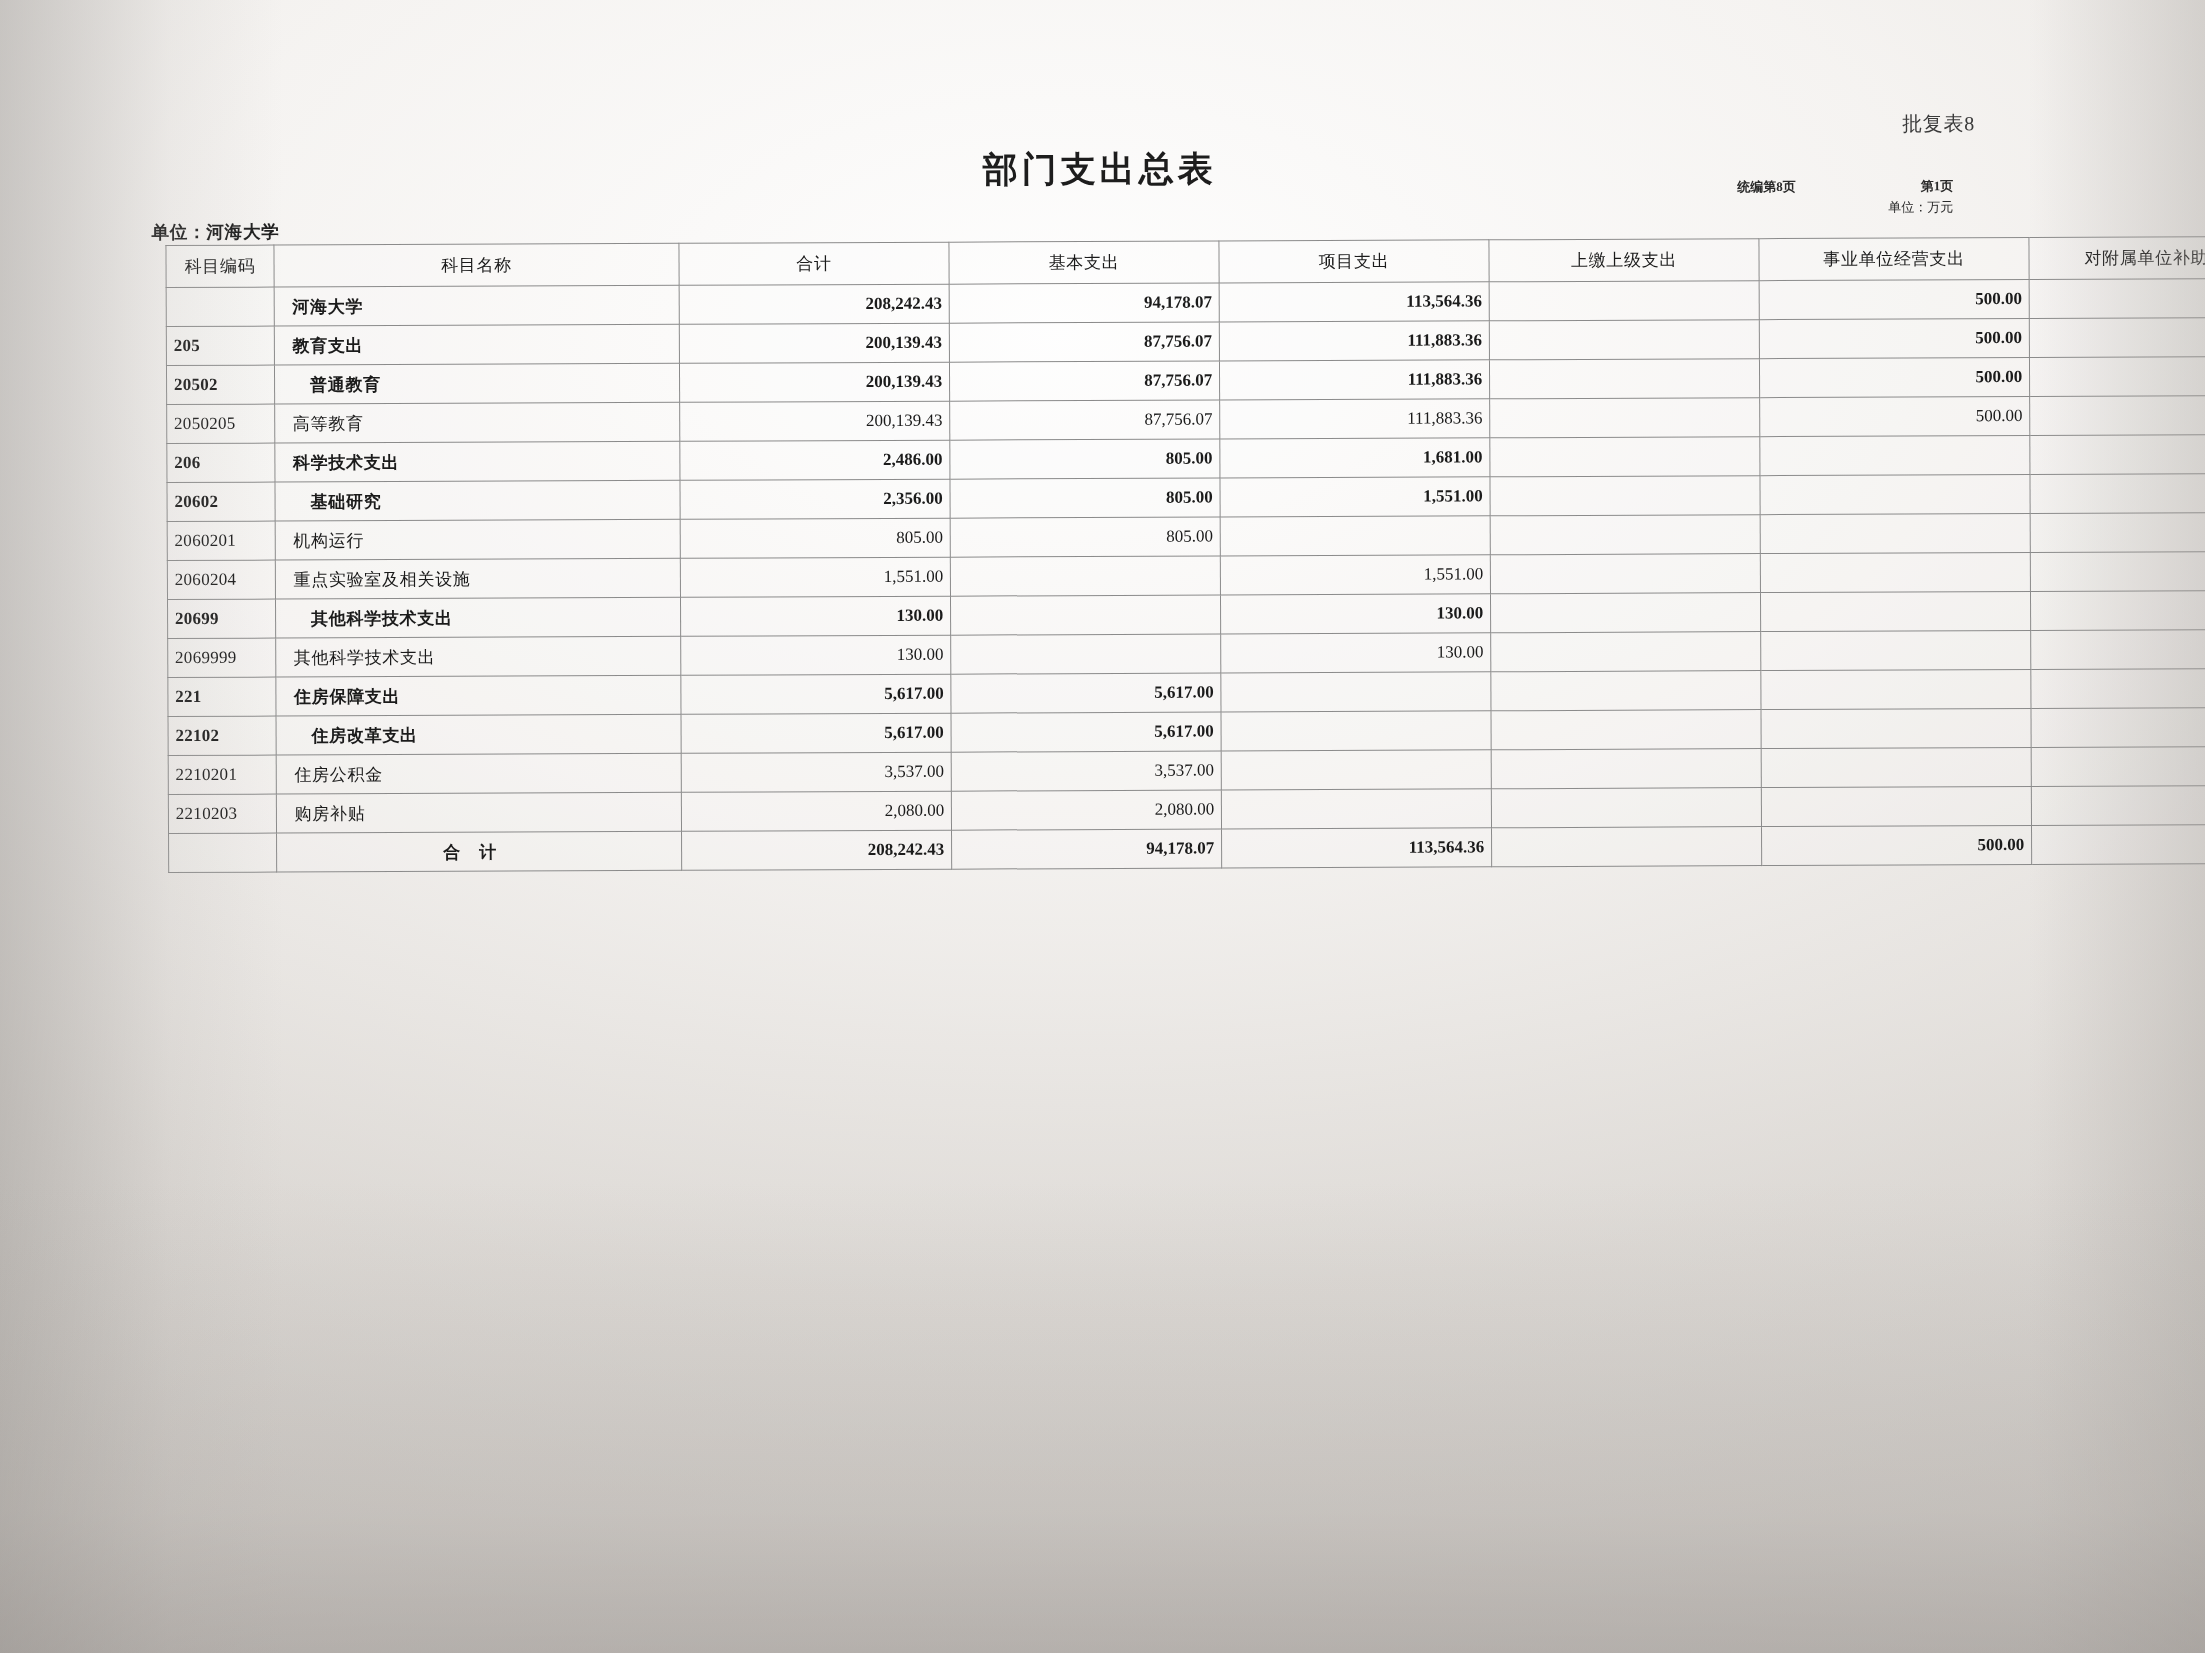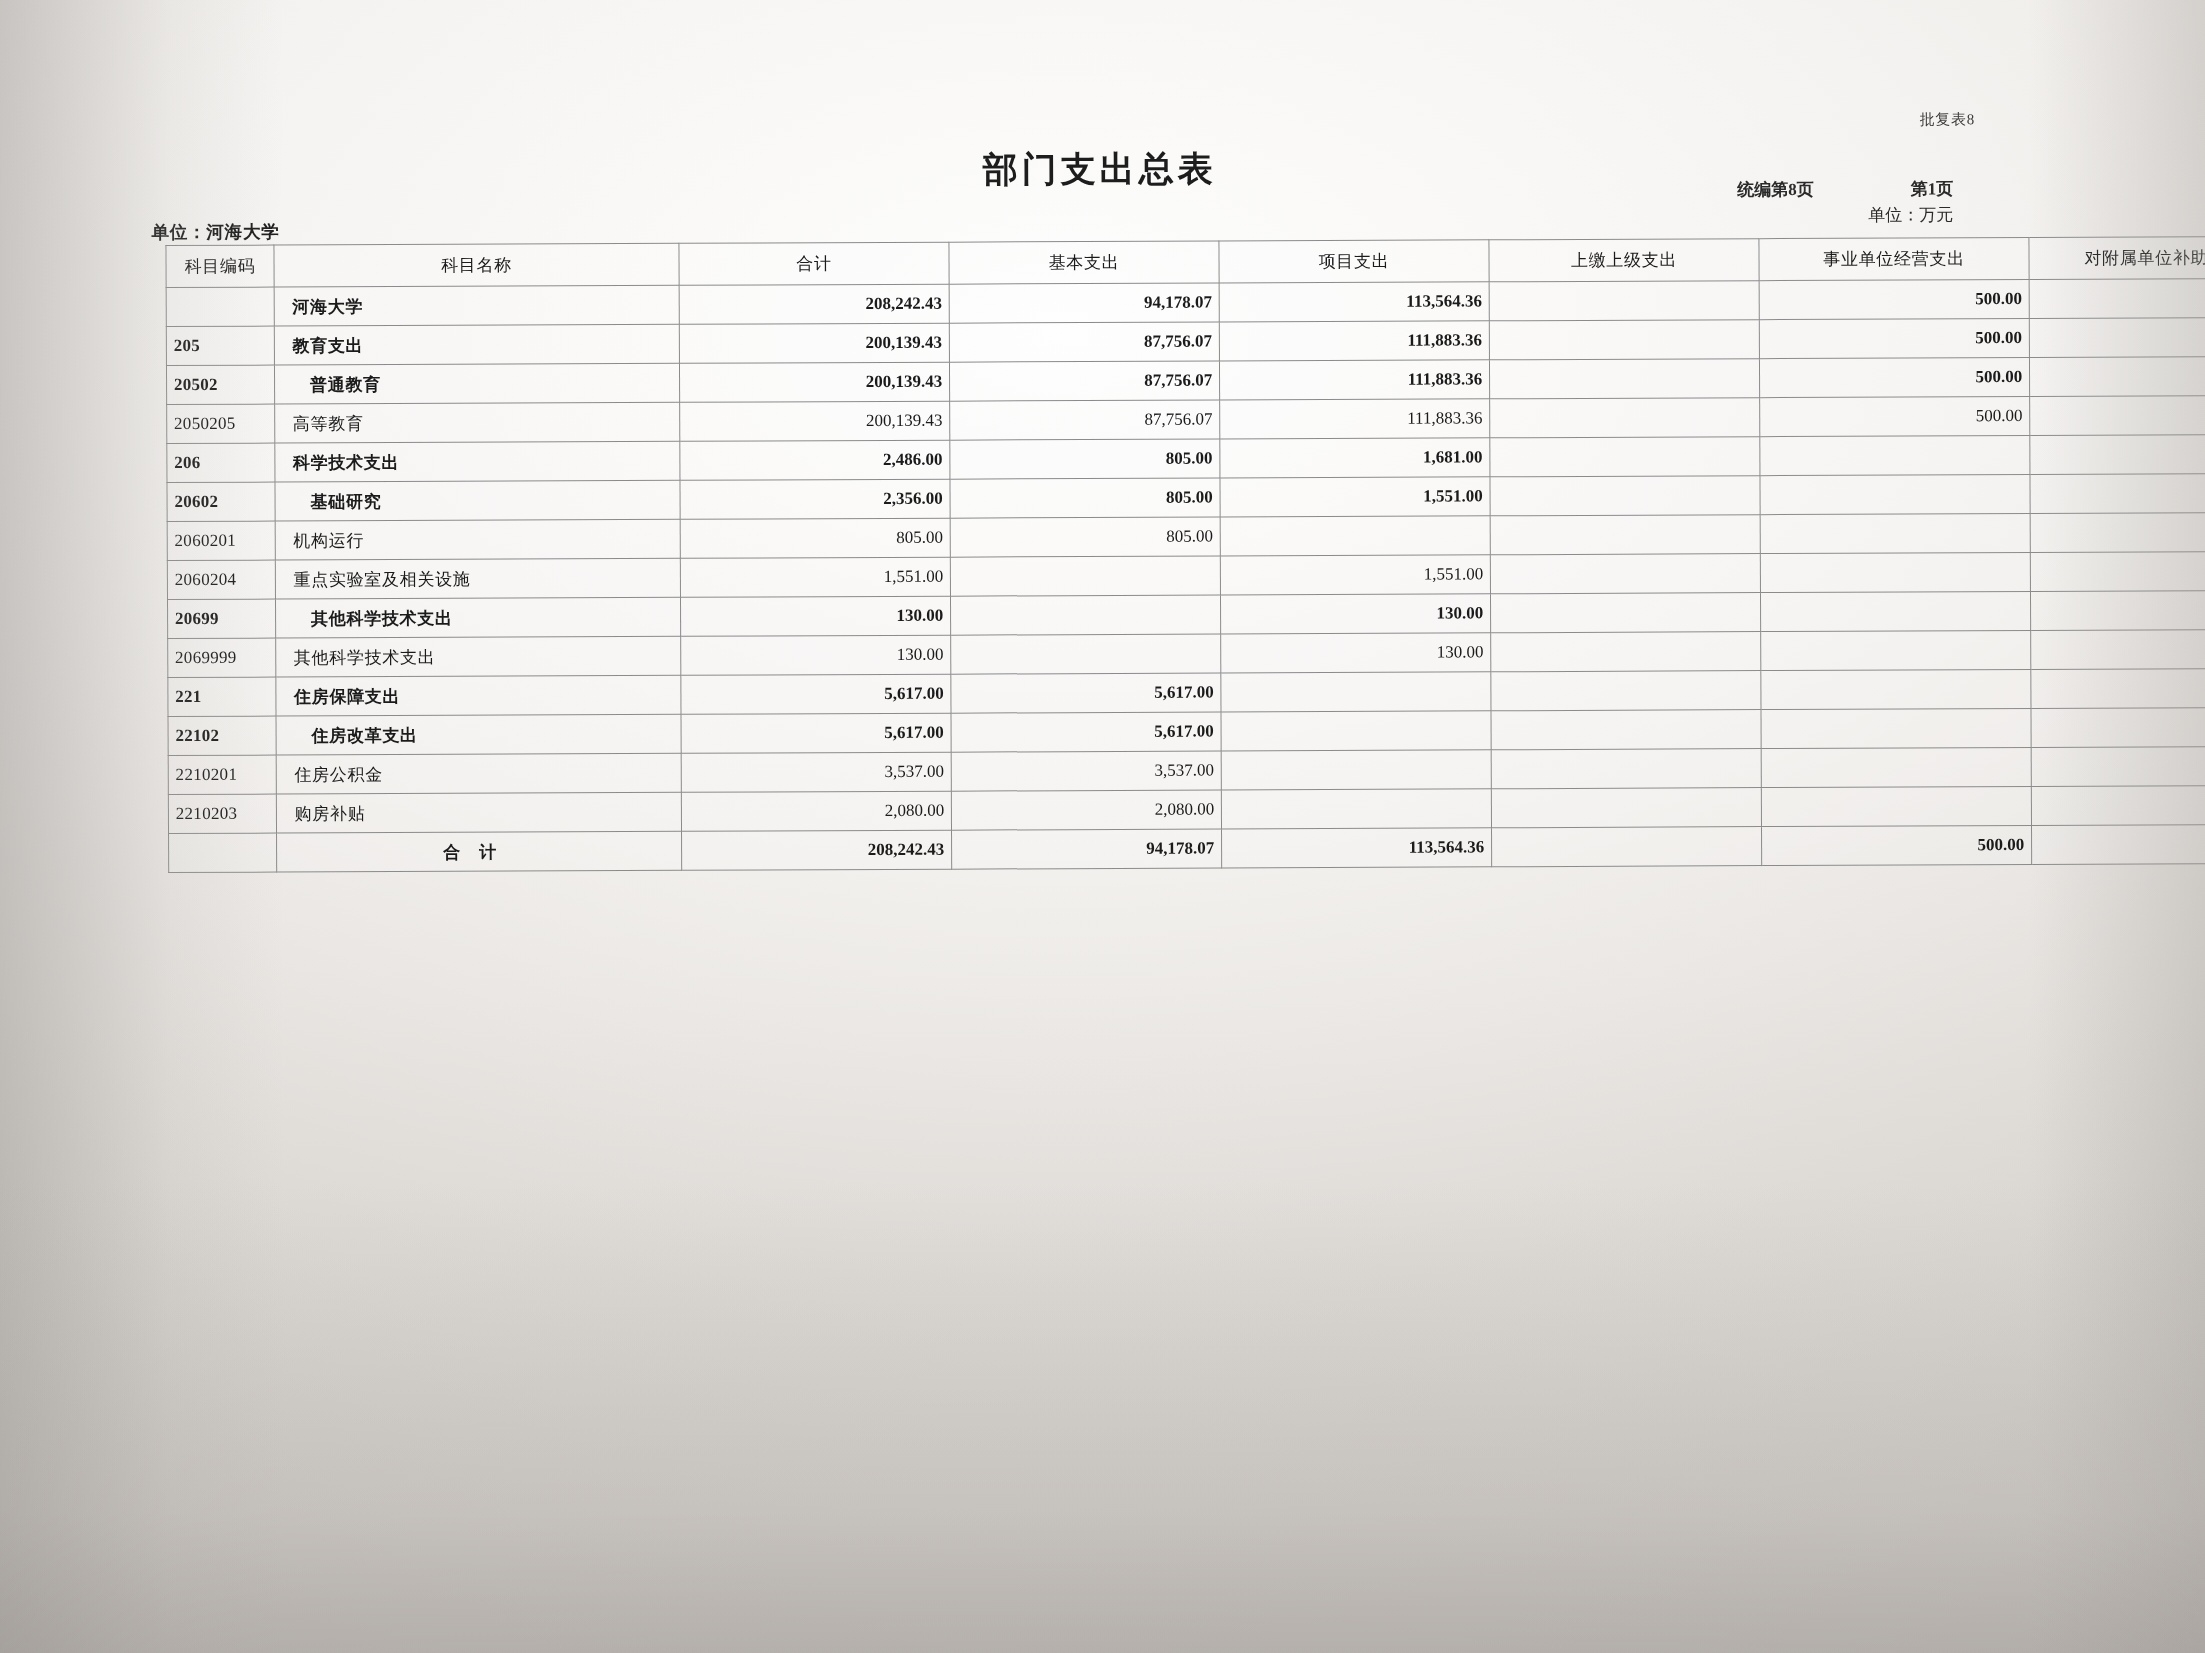--- a/index.html
+++ b/index.html
@@ -45,41 +45,41 @@
     left: 0; top: 0;
     width: 2205px; height: 1654px;
     transform: rotate(-0.25deg);
     transform-origin: 50% 50%;
   }
 
   .corner-note {
     position: absolute;
     right: 227px;
     top: 114px;
-    font-size: 15px;
+    font-size: 20px;
     color: #3a3a3a;
     letter-spacing: 0.7px;
   }
 
   .doc-title {
     position: absolute;
     left: 0; right: 0;
     top: 146px;
     text-align: center;
     font-size: 35px;
     font-weight: bold;
     color: #1d1d1d;
     letter-spacing: 4px;
   }
 
   .meta-right {
     position: absolute;
     right: 154px;
     top: 181px;
-    font-size: 17px;
+    font-size: 13px;
     color: #2a2a2a;
     font-weight: bold;
     width: 311px;
     text-align: left;
   }
   .meta-right .line1 {
     display: flex;
     justify-content: space-between;
     width: 216px;
   }

